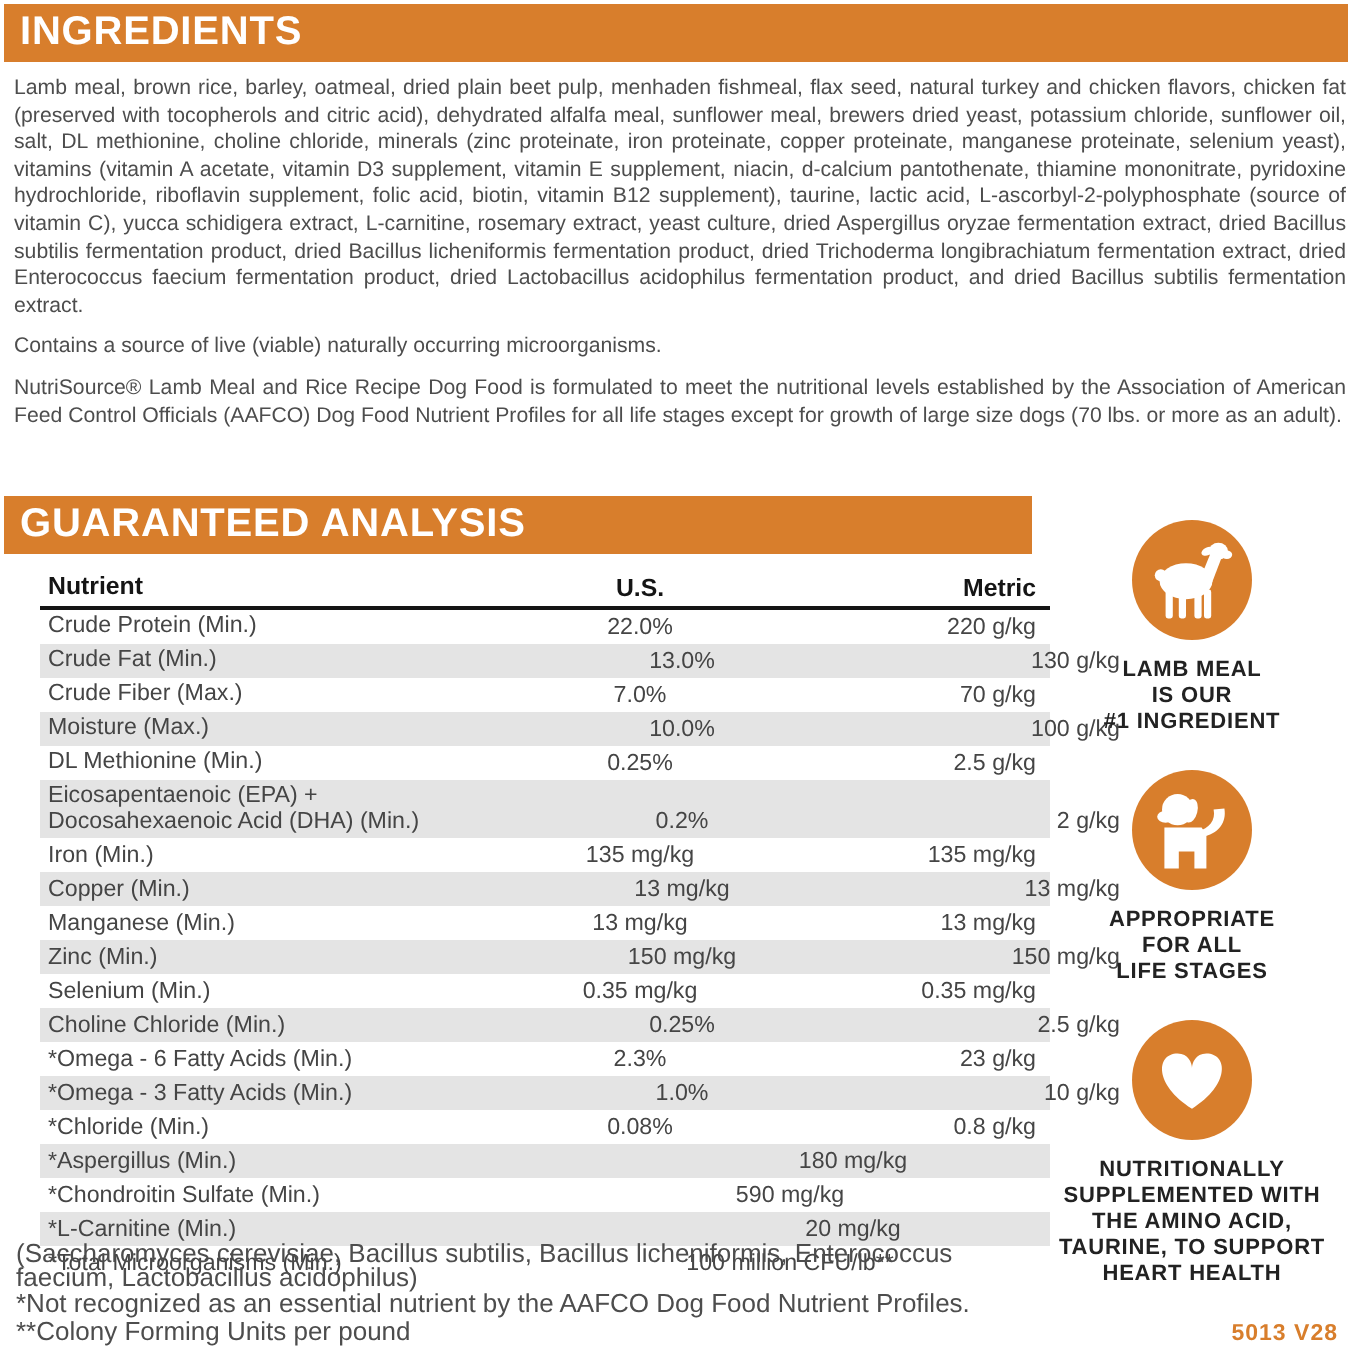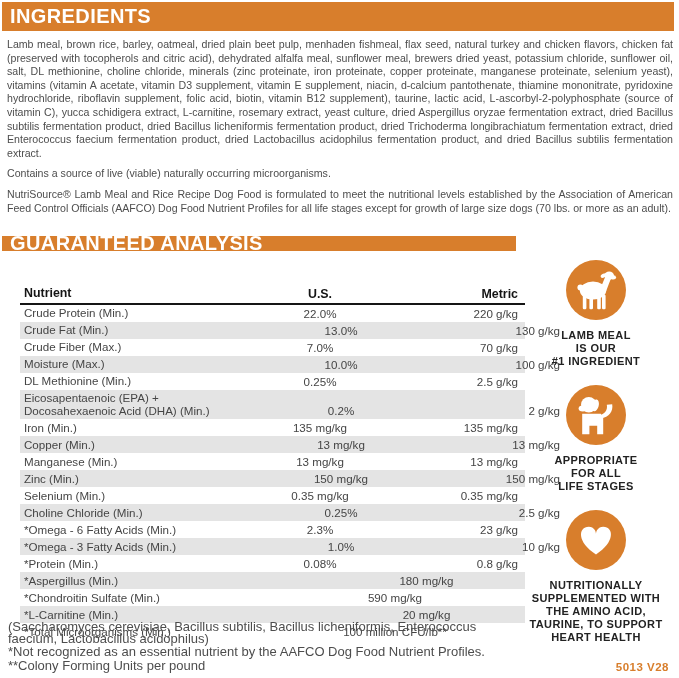--- a/index.html
+++ b/index.html
@@ -15,21 +15,21 @@
     position:relative;width:679px;height:678px;background:#fff;overflow:hidden;
     font-family:"Liberation Sans",sans-serif;color:var(--body-text);
   }
   
   .bar{
     position:absolute;background:var(--orange);color:#fff;font-weight:bold;
     font-size:20px;letter-spacing:0.4px;display:flex;align-items:center;
     padding-left:8px;
   }
   .ing-bar{left:2px;top:2px;width:672px;height:29px;}
-  .ga-bar{left:2px;top:236px;width:514px;height:15px;}
+  .ga-bar{left:2px;top:248px;width:514px;height:29px;}
   
   .ing-text{position:absolute;left:7px;top:38px;width:666px;}
   .ing-text p{
     font-size:10.6px;line-height:13.6px;text-align:justify;margin-bottom:7px;
     color:var(--body-text);
   }
   
   .table{position:absolute;left:8px;top:287px;width:505px;font-size:11.6px;color:var(--table-text);margin-left:12px;}
   .thead{
     display:grid;grid-template-columns:245px 110px 150px;
@@ -151,21 +151,21 @@
           <div class="c name">*Omega - 6 Fatty Acids (Min.)</div>
           <div class="c us">2.3%</div>
           <div class="c metric">23 g/kg</div>
         </div>
         <div class="trow stripe">
           <div class="c name">*Omega - 3 Fatty Acids (Min.)</div>
           <div class="c us">1.0%</div>
           <div class="c metric">10 g/kg</div>
         </div>
         <div class="trow">
-          <div class="c name">*Protein (Min.)</div>
+          <div class="c name">*Chloride (Min.)</div>
           <div class="c us">0.08%</div>
           <div class="c metric">0.8 g/kg</div>
         </div>
         <div class="trow stripe">
           <div class="c name">*Aspergillus (Min.)</div>
           <div class="c mergedval">180 mg/kg</div>
         </div>
         <div class="trow">
           <div class="c name">*Chondroitin Sulfate (Min.)</div>
           <div class="c mergedval">590 mg/kg</div>

